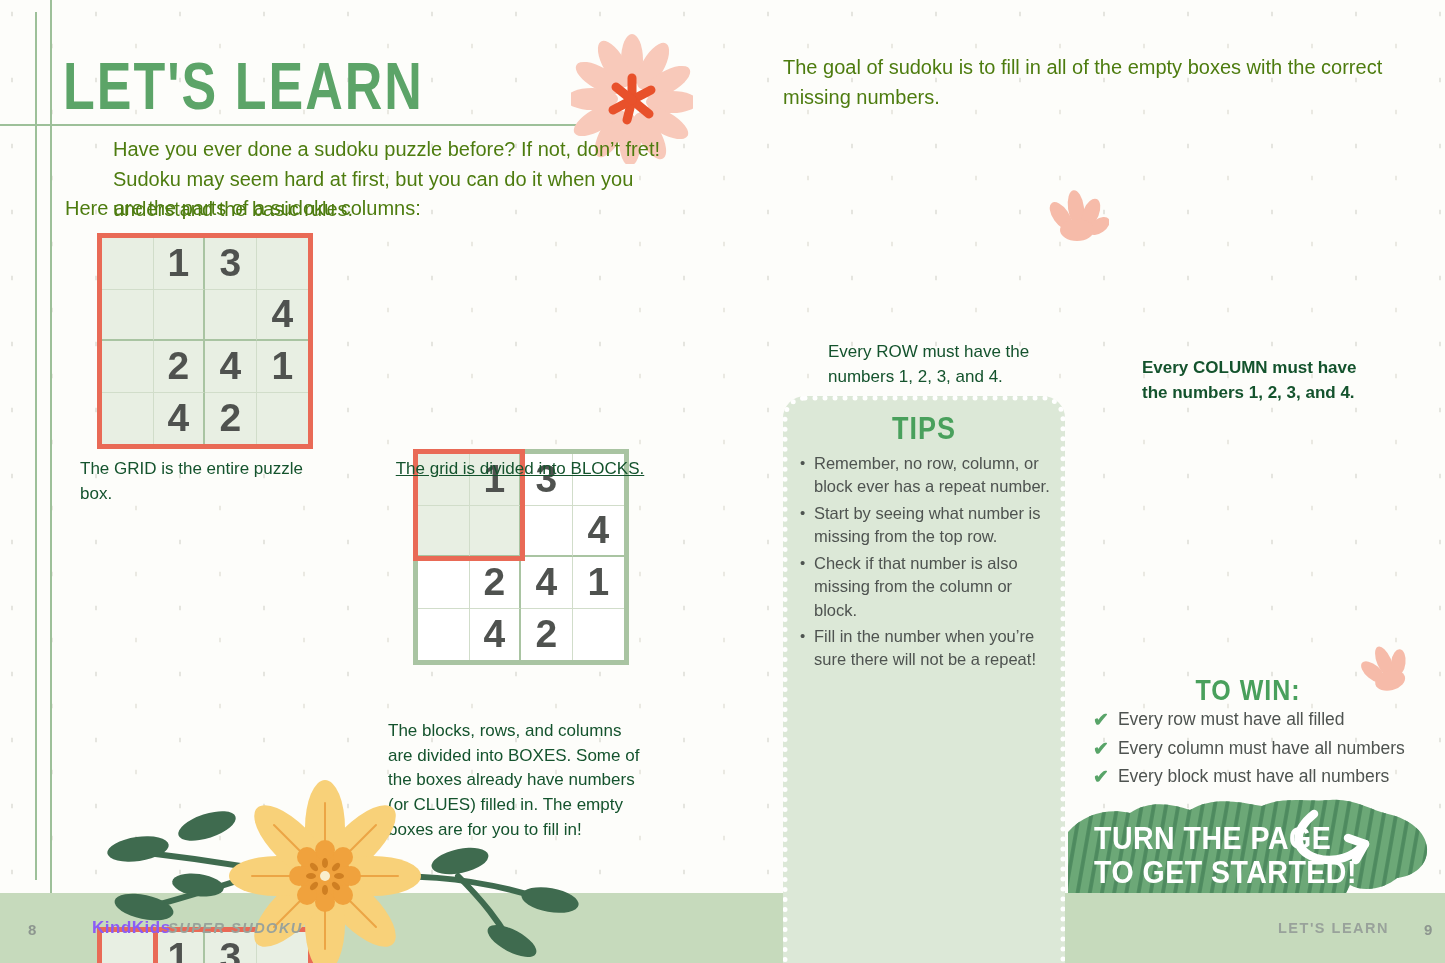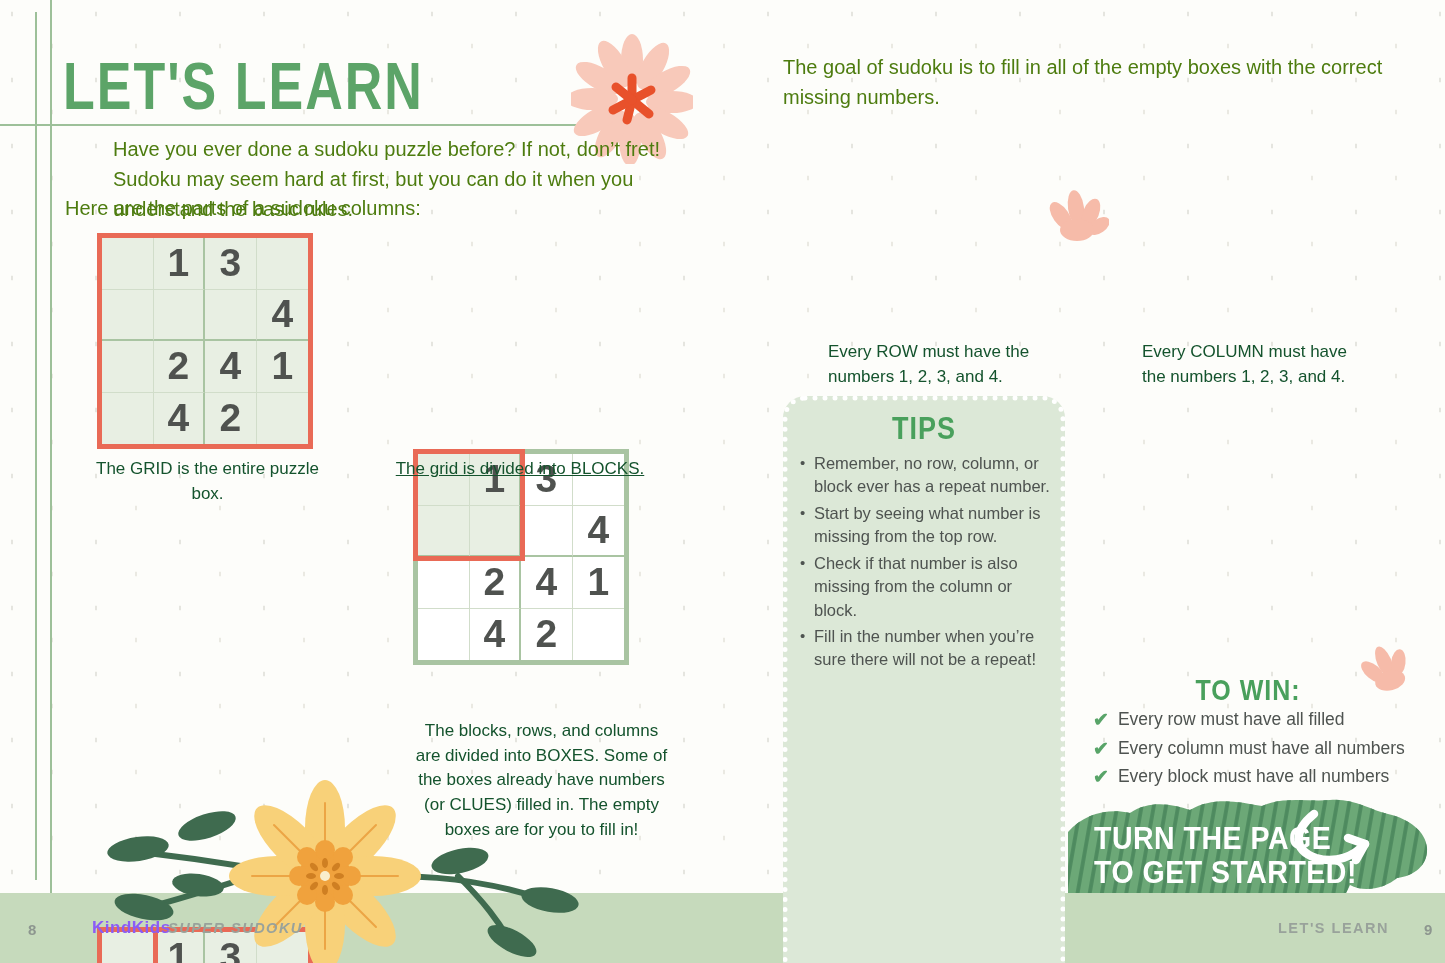--- a/index.html
+++ b/index.html
@@ -141,33 +141,33 @@
       <div class="cell r2 c0"></div>
       <div class="cell r2 c1">2</div>
       <div class="cell r2 c2">4</div>
       <div class="cell r2 c3">1</div>
       <div class="cell r3 c0"></div>
       <div class="cell r3 c1">4</div>
       <div class="cell r3 c2">2</div>
       <div class="cell r3 c3"></div>
       <div class="hl hl-block"></div>
     </div>
-  <div class="abs caption" style="left:80px;top:457px;width:255px;text-align:center;z-index:2;">The GRID is the entire puzzle box.</div>
+  <div class="abs caption" style="left:80px;top:457px;width:255px;text-align:left;z-index:2;">The GRID is the entire puzzle box.</div>
   <div class="abs caption" style="left:395px;top:457px;width:250px;text-align:center;z-index:2;text-decoration:underline;">The grid is divided into BLOCKS.</div>
 
   <div class="abs sgrid" style="left:97px;top:495px;">
       <div class="cell r0 c0 tint"></div>
       <div class="cell r0 c1 tint">1</div>
       <div class="cell r0 c2 tint">3</div>
       <div class="cell r0 c3 tint"></div>
       <div class="hl hl-row0"></div>
       <div class="hl hl-col0"></div>
     </div>
 
-  <div class="abs caption" style="left:414px;top:719px;width:255px;z-index:2;text-align:center;">The blocks, rows, and columns are divided into BOXES. Some of the boxes already have numbers (or CLUES) filled in. The empty boxes are for you to fill in!</div>
+  <div class="abs caption" style="left:388px;top:719px;width:255px;z-index:2;">The blocks, rows, and columns are divided into BOXES. Some of the boxes already have numbers (or CLUES) filled in. The empty boxes are for you to fill in!</div>
 
   <svg class="abs" style="left:80px;top:773px;z-index:3;" width="505" height="190" viewBox="0 0 505 190">
     <g stroke="#3f6b4f" stroke-width="6" fill="none" stroke-linecap="round">
       <path d="M245 107 C 185 96, 120 86, 52 78"></path>
       <path d="M185 99 C 145 112, 100 126, 62 136"></path>
       <path d="M245 107 C 320 100, 390 100, 482 132"></path>
       <path d="M378 103 C 405 130, 418 148, 430 168"></path>
     </g>
     <g fill="#3f6b4f">
       <ellipse cx="127" cy="53" rx="30" ry="12" transform="rotate(-18 127 53)"></ellipse>
@@ -228,21 +228,21 @@
     <g fill="#f6bba9">
       <ellipse cx="14" cy="28" rx="8" ry="16" transform="rotate(-35 14 28)"></ellipse>
       <ellipse cx="29" cy="20" rx="8" ry="18" transform="rotate(-8 29 20)"></ellipse>
       <ellipse cx="44" cy="25" rx="8" ry="15" transform="rotate(22 44 25)"></ellipse>
       <ellipse cx="52" cy="38" rx="7" ry="12" transform="rotate(55 52 38)"></ellipse>
       <ellipse cx="30" cy="42" rx="17" ry="11"></ellipse>
     </g>
   </svg>
 
   <div class="abs caption" style="left:828px;top:340px;width:205px;z-index:2;">Every ROW must have the numbers 1, 2, 3, and 4.</div>
-  <div class="abs caption" style="left:1142px;top:340px;width:225px;z-index:2;">Every COLUMN must have the numbers 1, 2, 3, and 4.</div>
+  <div class="abs caption" style="left:1142px;top:356px;width:225px;z-index:2;font-weight:bold;">Every COLUMN must have the numbers 1, 2, 3, and 4.</div>
 
   <div class="abs tips-title">TIPS</div>
   <ul class="abs tips-list">
     <li>
         <span class="bullet">•</span>
         <span>Remember, no row, column, or block ever has a repeat number.</span>
       </li>
     <li>
         <span class="bullet">•</span>
         <span>Start by seeing what number is missing from the top row.</span>

